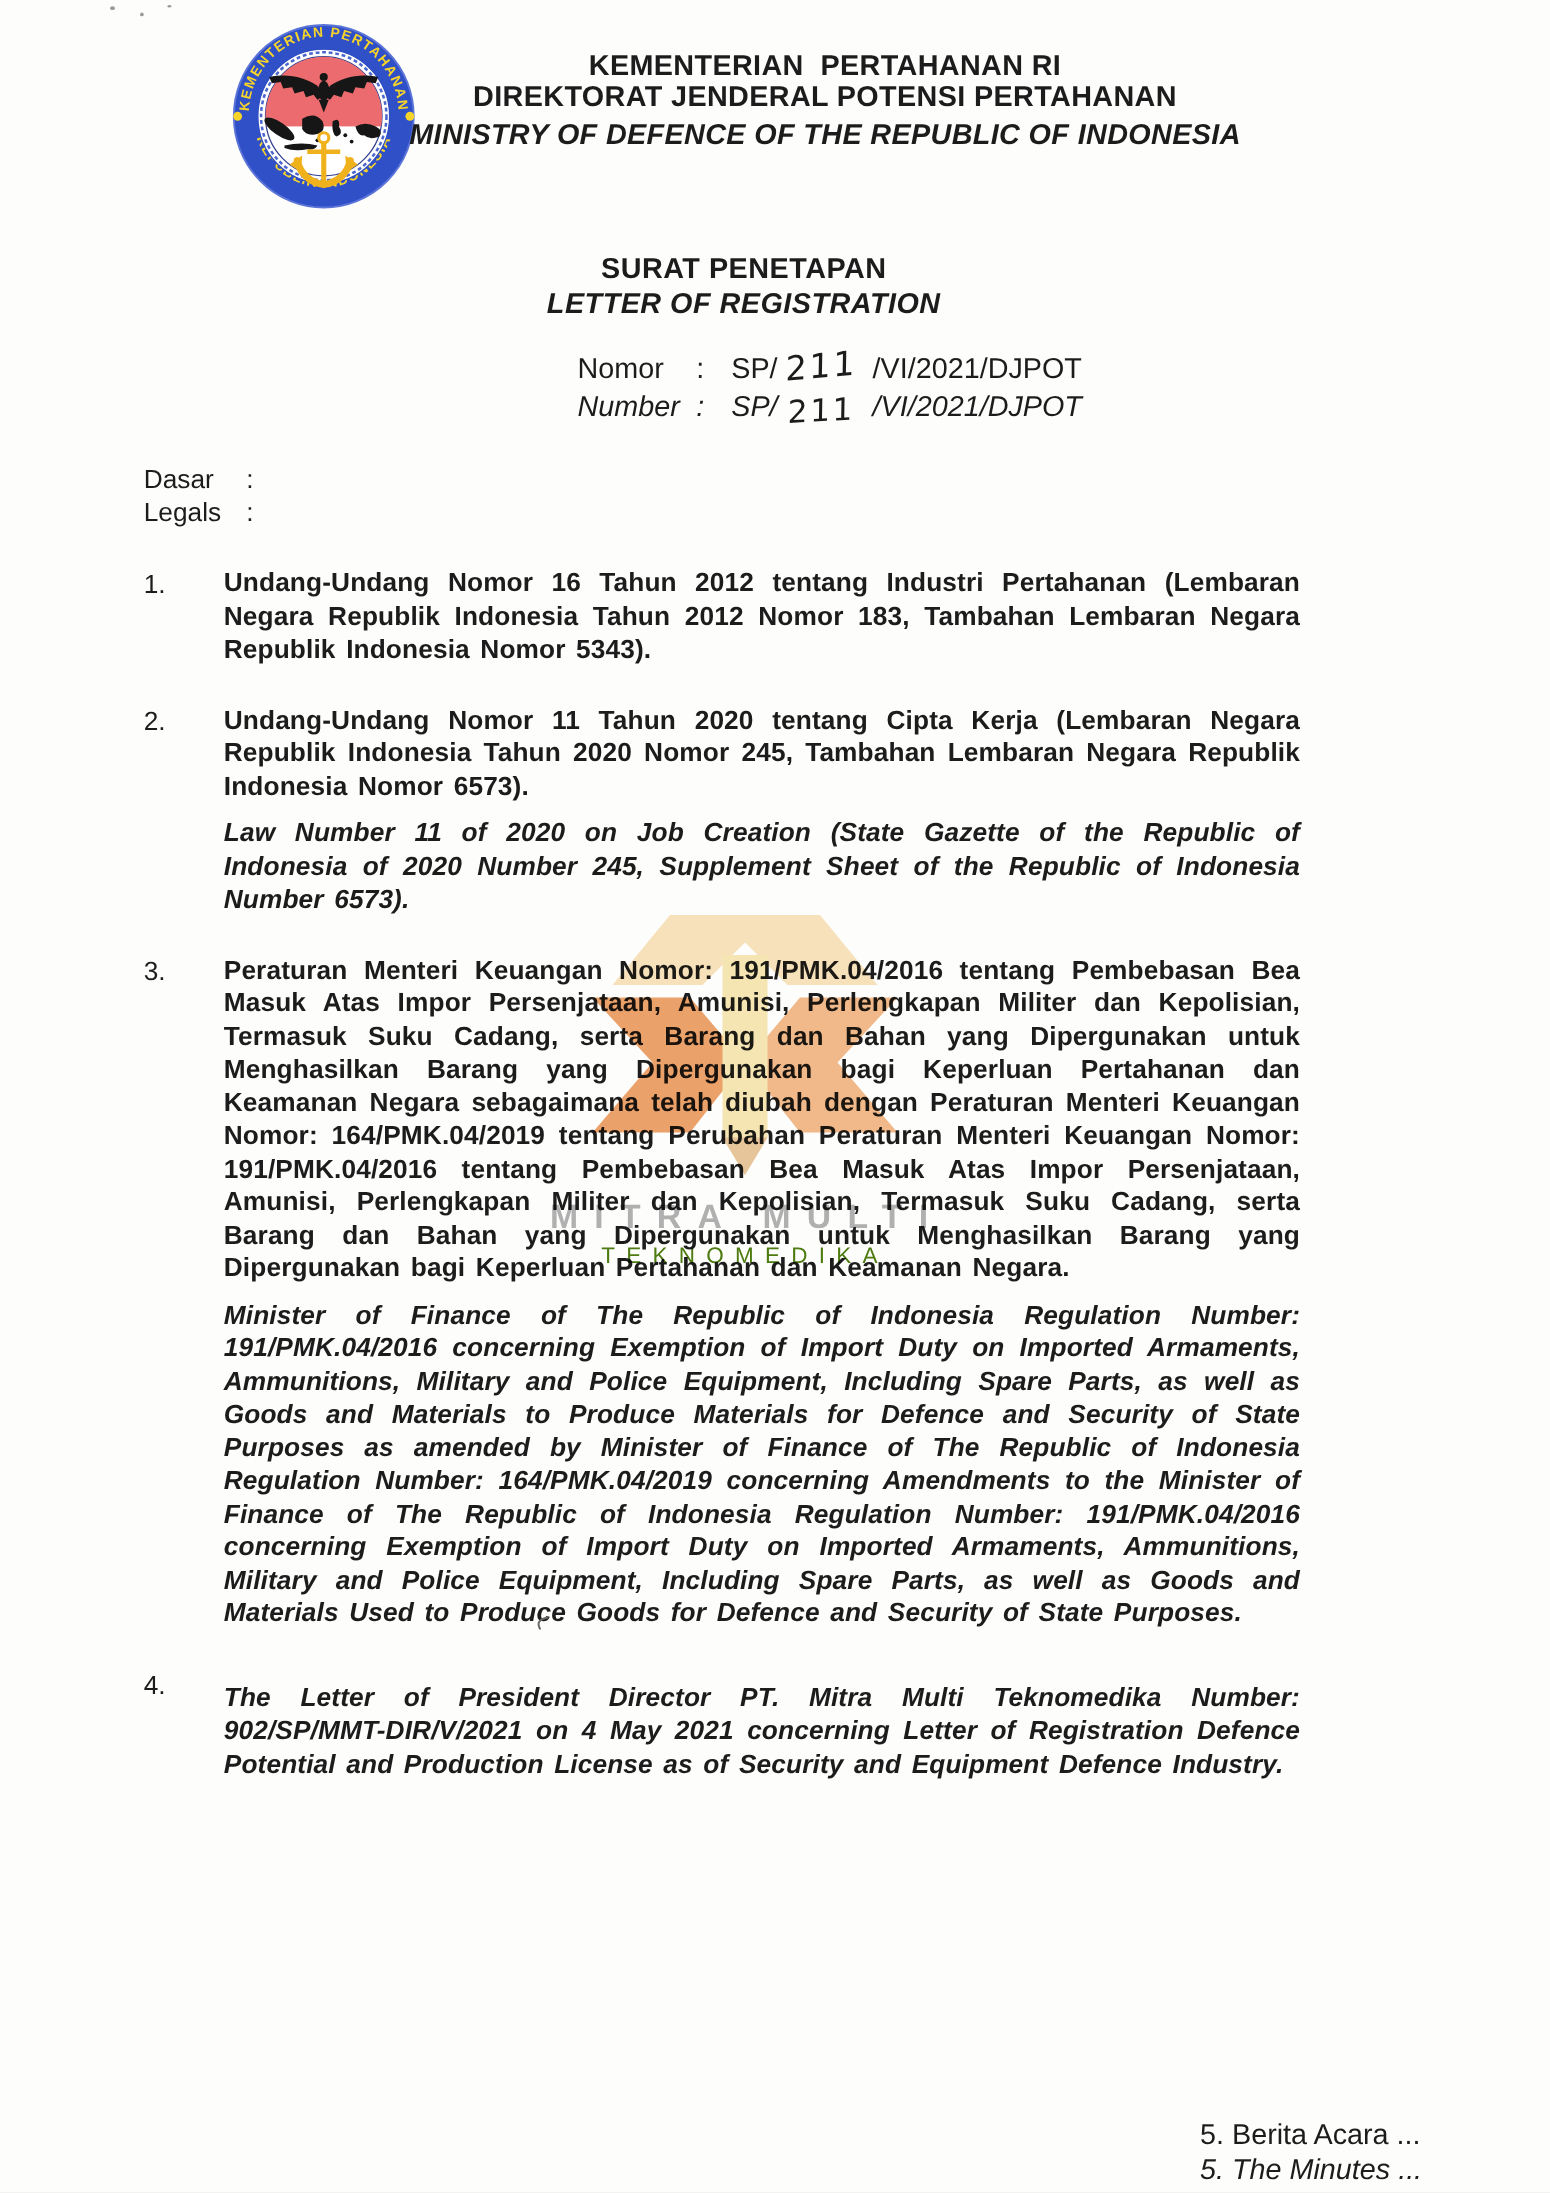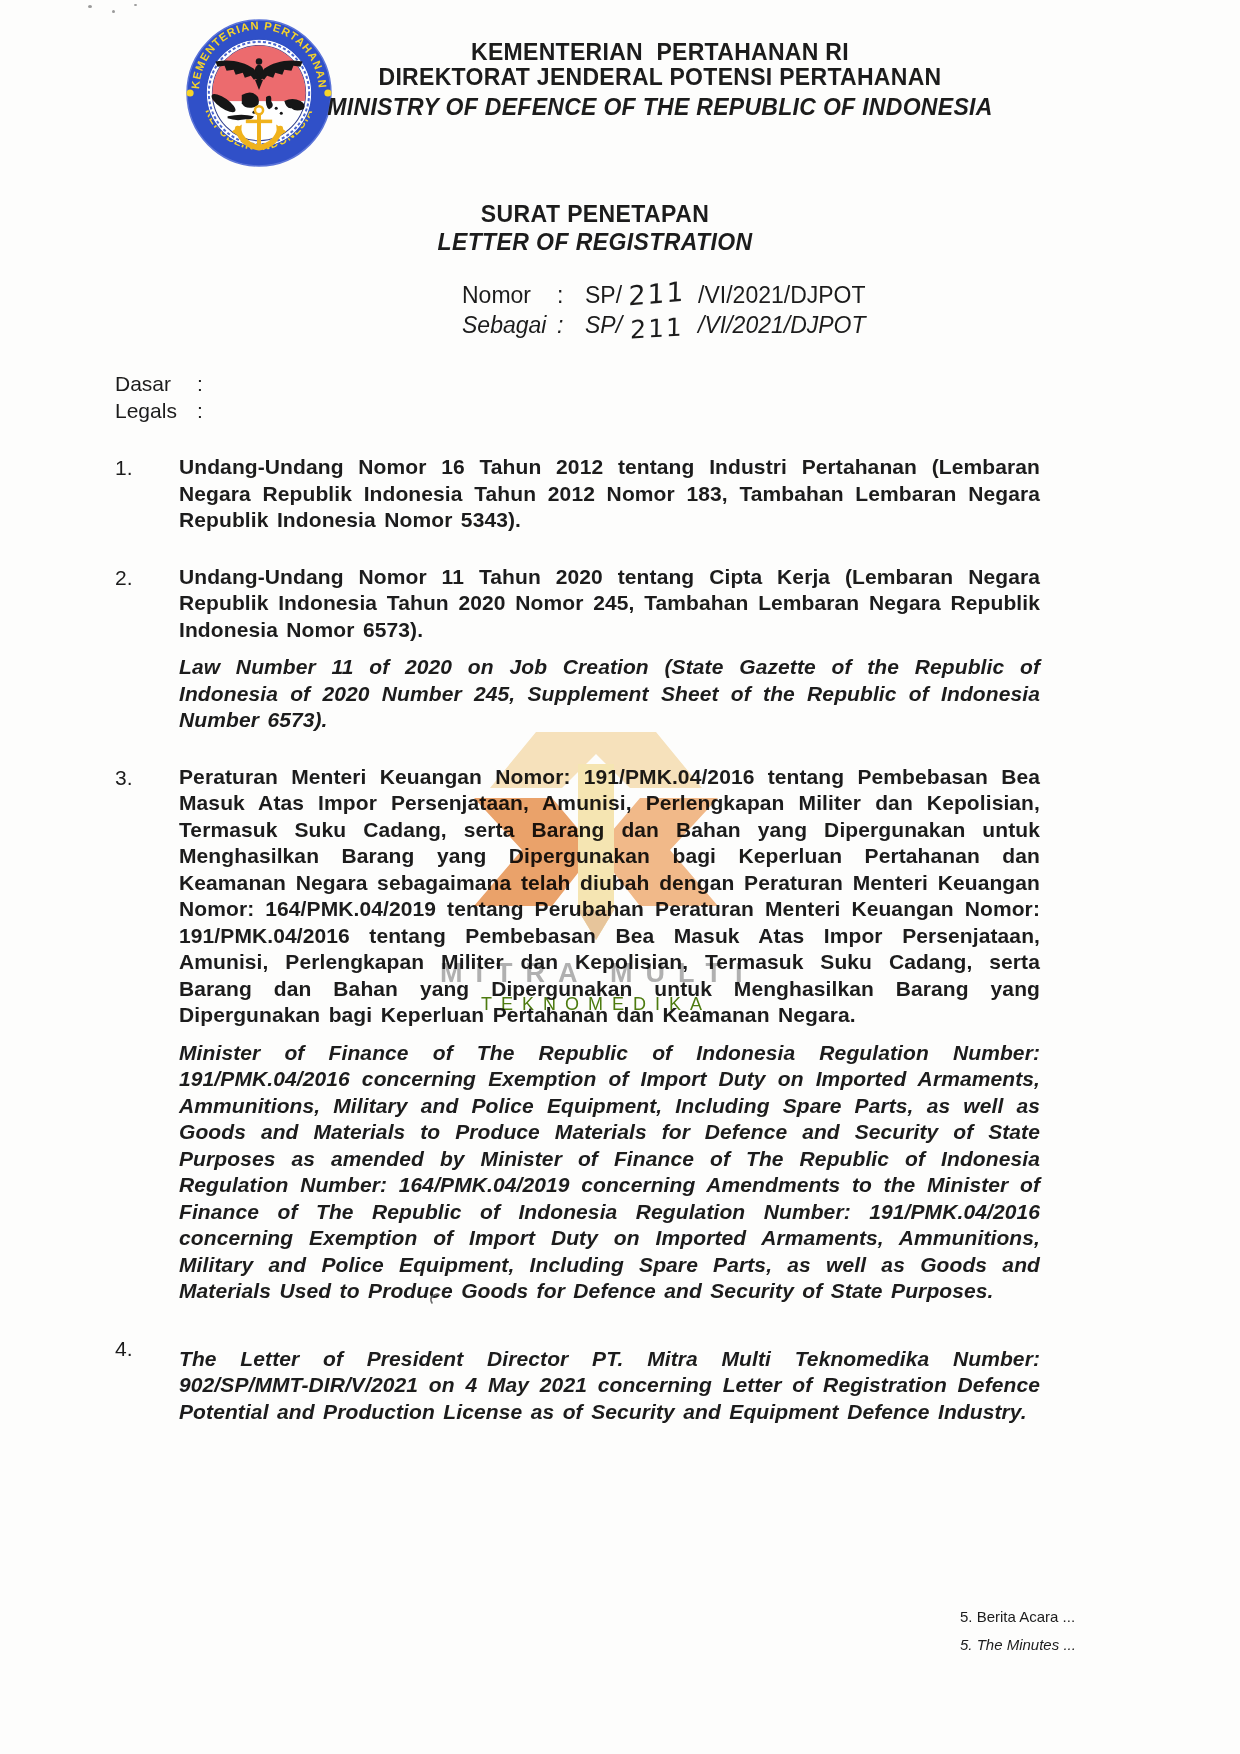--- a/index.html
+++ b/index.html
@@ -38,21 +38,21 @@
   .basis-row{display:flex;}
   .basis-label{display:inline-block;width:82px;}
   .basis-row.en{}
   .items{margin-top:17px;}
   .item{display:flex;margin-top:30px;}
   .item-no{width:64px;flex:0 0 64px;}
   .item-texts{flex:1;}
   .para{text-align:justify;word-spacing:2.5px;letter-spacing:.1px;line-height:26.5px;font-weight:bold;}
   .para.en{font-style:italic;margin-top:11px;}
   
-  .continuation{position:absolute;left:960px;top:1603px;font-size:15px;line-height:28px;}
+  .continuation{position:absolute;left:960px;top:1693px;font-size:23px;line-height:28px;}
   .cont-en{font-style:italic;}
   
   .watermark{
     position:absolute;left:440px;top:714px;width:312px;z-index:2;
     mix-blend-mode:multiply;pointer-events:none;text-align:center;
   }
   .wm-logo{display:block;}
   .wm-line1{margin-top:4px;font-size:27px;font-weight:bold;letter-spacing:13px;color:#b2b2b2;white-space:nowrap;}
   .wm-line2{margin-top:5px;font-size:18px;letter-spacing:9px;color:#4d7c0f;white-space:nowrap;}
   
@@ -132,21 +132,21 @@
 
     <div class="number-block">
       <div class="num-row">
         <span class="num-label">Nomor</span>
         <span class="num-colon">:</span>
         <span class="num-prefix">SP/</span>
         <span class="hw">211</span>
         <span class="num-suffix">/VI/2021/DJPOT</span>
       </div>
       <div class="num-row en">
-        <span class="num-label">Sebagai</span>
+        <span class="num-label">Number</span>
         <span class="num-colon">:</span>
         <span class="num-prefix">SP/</span>
         <span class="hw second">211</span>
         <span class="num-suffix">/VI/2021/DJPOT</span>
       </div>
     </div>
 
     <div class="body-block">
       <div class="basis-row">
         <span class="basis-label">Dasar</span>

